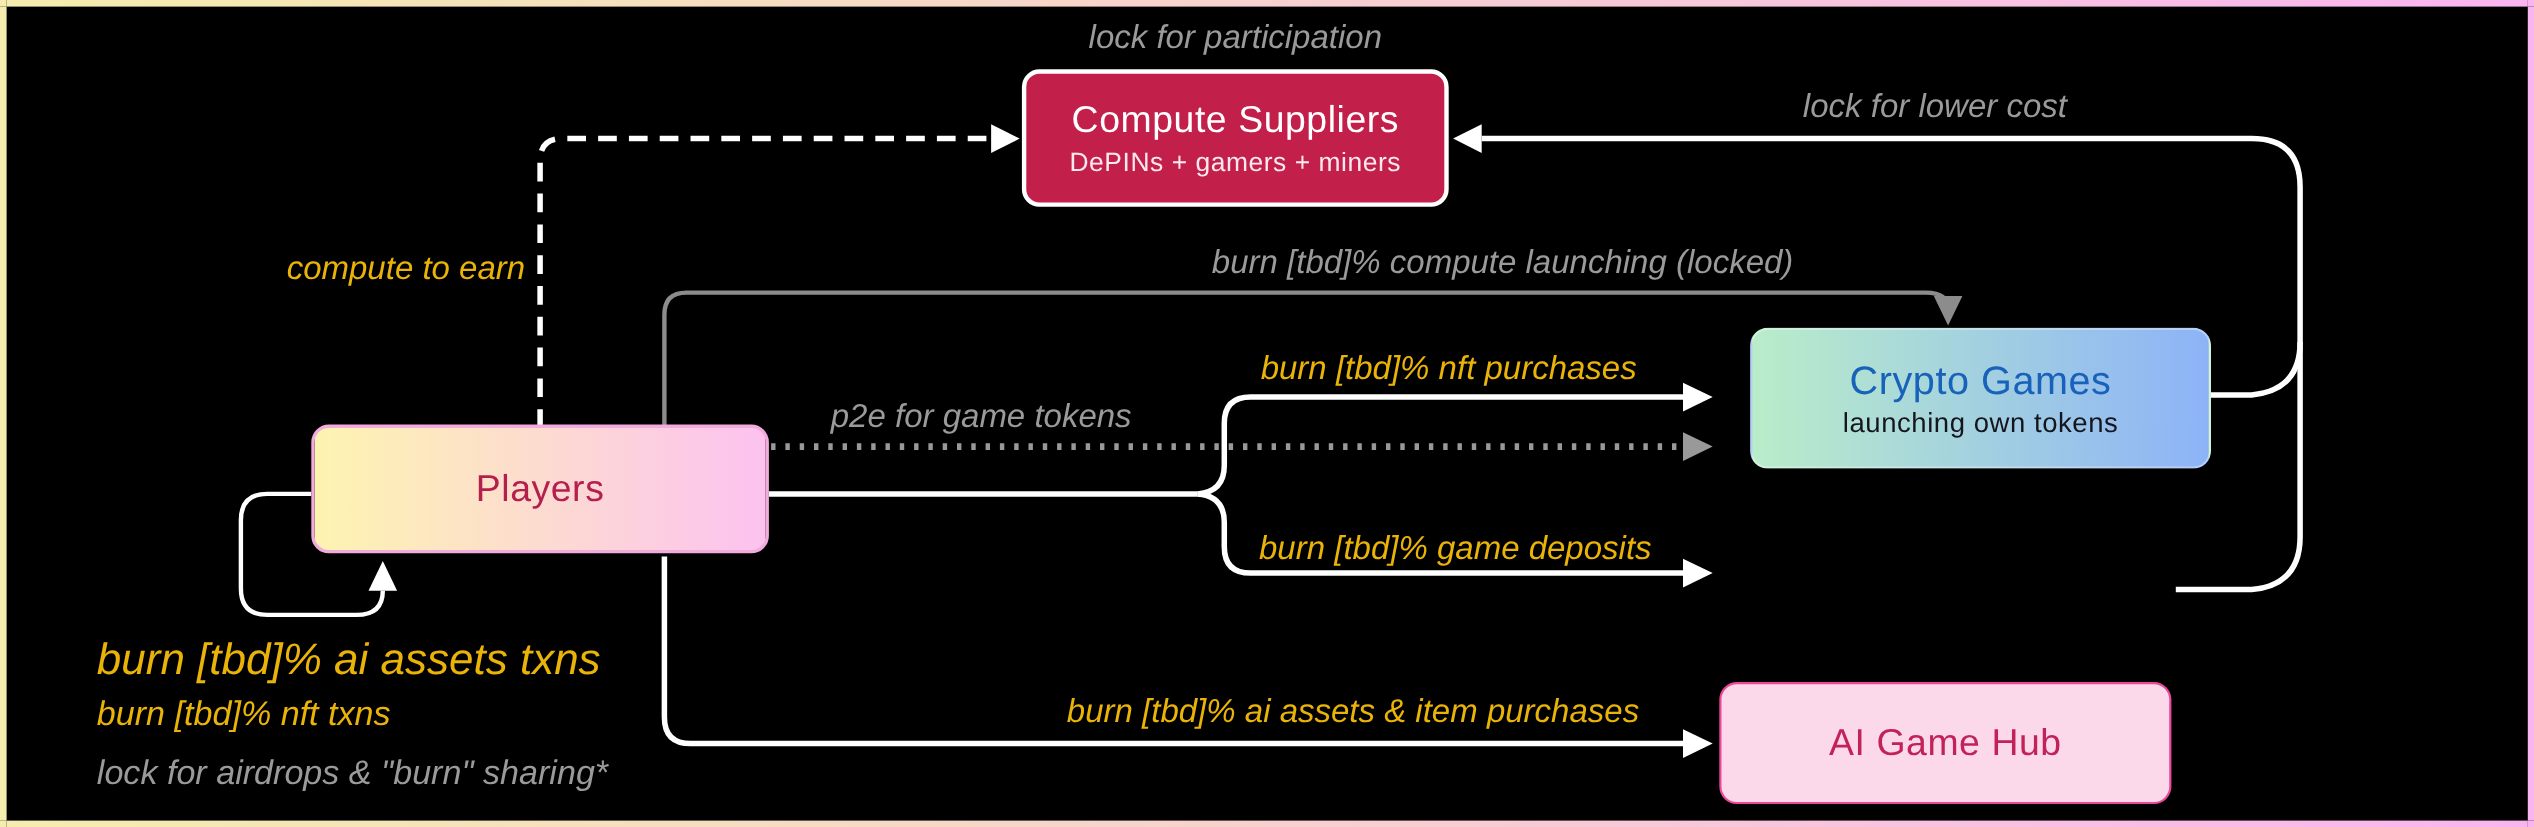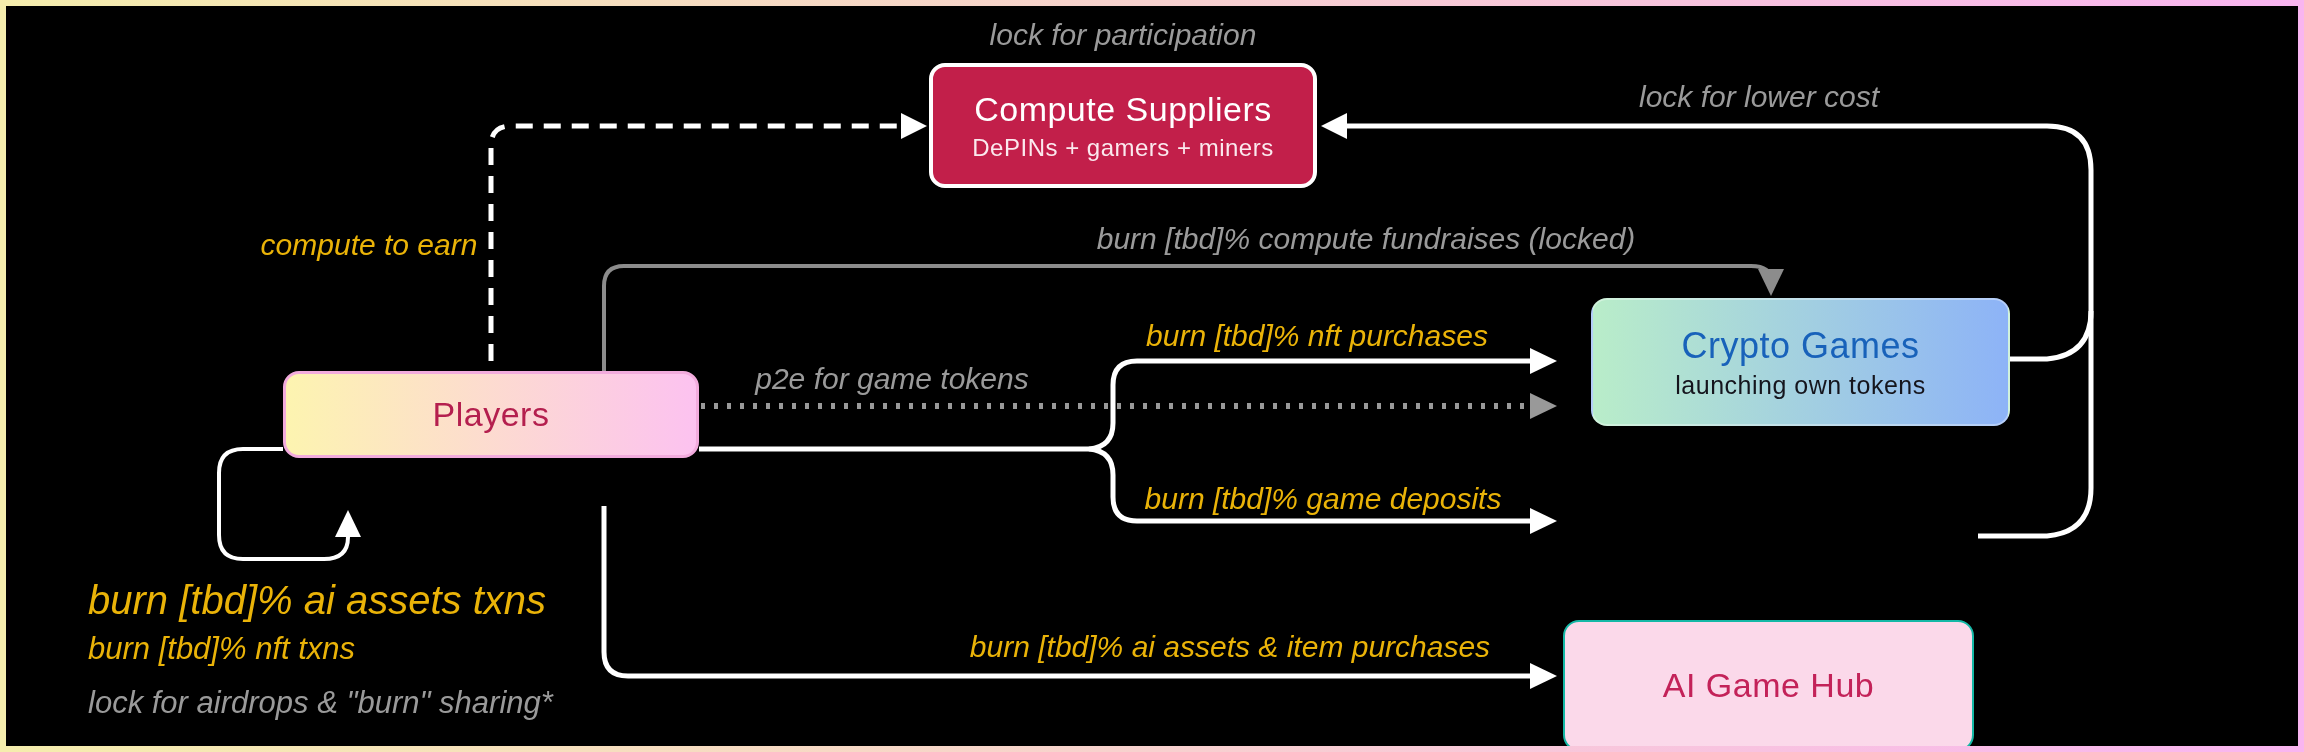--- a/index.html
+++ b/index.html
@@ -11,29 +11,29 @@
   }
   svg.wires{position:absolute;left:0;top:0;width:2304px;height:752px;}
   .node{
     position:absolute;border-radius:16px;box-sizing:border-box;
     display:flex;flex-direction:column;align-items:center;justify-content:center;
     text-align:center;line-height:1.25;letter-spacing:.5px;
   }
   .node-compute{left:923px;top:57px;width:388px;height:125px;background:#c21f4a;border:4px solid #fff;}
   .node-compute .t{color:#fff;font-size:34px;}
   .node-compute .s{color:#fbe9ee;font-size:24px;margin-top:2px;}
-  .node-players{left:277px;top:365px;width:416px;height:87px;
+  .node-players{left:277px;top:380px;width:416px;height:117px;
     background:linear-gradient(90deg,#fdf4b0,#fcc2f0);border:3px solid #f2abdd;}
   .node-players .t{color:#b41f4e;font-size:34px;}
   .node-games{left:1553px;top:292px;width:419px;height:128px;
     background:linear-gradient(90deg,#b9edc9,#8db3f7);border:2px solid rgba(255,255,255,.35);margin-left:32px;}
   .node-games .t{color:#1862ba;font-size:36px;}
   .node-games .s{color:#15151d;font-size:25px;margin-top:2px;}
   .node-noncrypto{top:450px;left:1552px;width:420px;}
-  .node-aihub{left:1557px;top:614px;width:411px;height:131px;background:#fbd9ea;border:2px solid #14b8a6;}
+  .node-aihub{left:1557px;top:614px;width:411px;height:111px;background:#fbd9ea;border:2px solid #ec4899;}
   .node-aihub .t{color:#c32259;font-size:34px;}
   .lbl{
     position:absolute;font-style:italic;font-size:30px;white-space:nowrap;
     transform:translateX(-50%);line-height:1.1;
   }
   .lbl.left{transform:none;}
   .lbl.white{color:#eab308;}
   .lbl.gray{color:#9a9a9a;}
   .lbl-lock-participation{left:1117px;top:12px;}
   .lbl-lock-lower-cost{left:1753px;top:74px;}
@@ -95,21 +95,21 @@
   </div>
 
 
   <div class="node node-aihub">
     <div class="t">AI Game Hub</div>
   </div>
 
   <div class="lbl gray lbl-lock-participation">lock for participation</div>
   <div class="lbl gray lbl-lock-lower-cost">lock for lower cost</div>
   <div class="lbl white lbl-compute-to-earn">compute to earn</div>
-  <div class="lbl gray lbl-fundraises">burn [tbd]% compute fundraises (locked)</div>
+  <div class="lbl gray lbl-fundraises">burn [tbd]% compute launching (locked)</div>
   <div class="lbl gray lbl-p2e">p2e for game tokens</div>
   <div class="lbl white lbl-nft-purchases">burn [tbd]% nft purchases</div>
   <div class="lbl white lbl-ai-item-purchases">burn [tbd]% ai assets &amp; item purchases</div>
   <div class="lbl white lbl-game-deposits">burn [tbd]% game deposits</div>
 
   <div class="lbl left white lbl-ai-assets-txns">burn [tbd]% ai assets txns</div>
   <div class="lbl left white lbl-nft-txns">burn [tbd]% nft txns</div>
   <div class="lbl left gray lbl-airdrops">lock for airdrops &amp; "burn" sharing*</div>
 
 </div>

